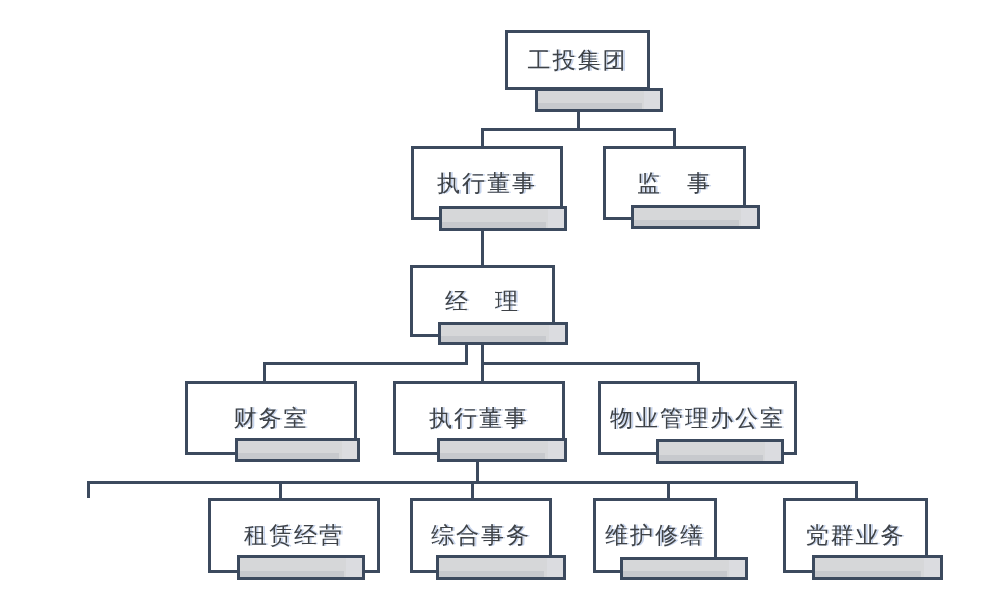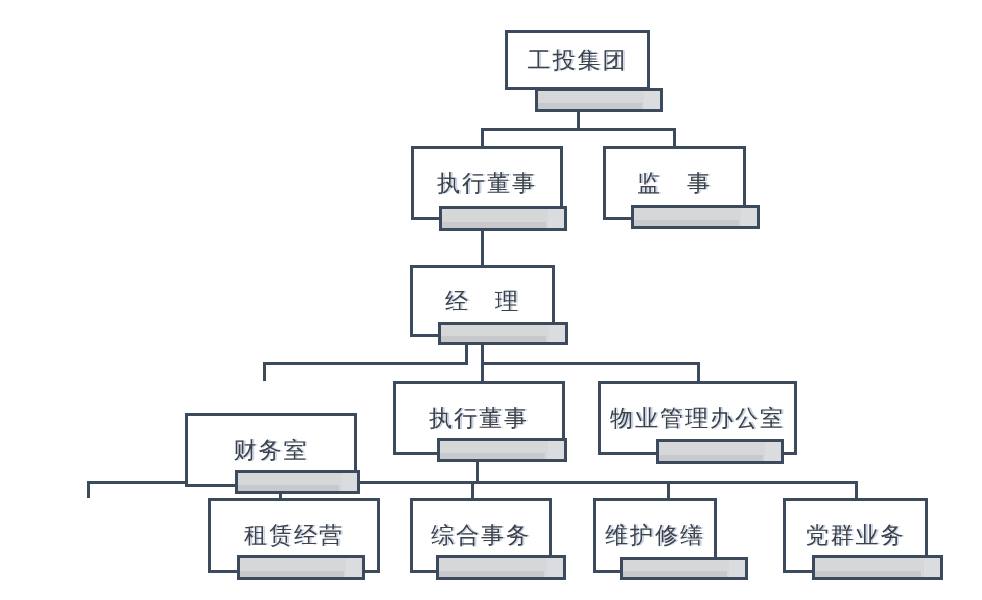--- a/index.html
+++ b/index.html
@@ -48,21 +48,21 @@
   }
   .bar::after{ 
     content:"";position:absolute;top:0;right:0;width:13%;height:100%;
     background:var(--bar-light);opacity:.85;
   }
   
   .n1 {left:505px;top:30px; width:145px;height:60px;}
   .n2 {left:411px;top:146px;width:152px;height:74px;}
   .n3 {left:603px;top:146px;width:143px;height:74px;}
   .n4 {left:410px;top:265px;width:145px;height:72px;}
-  .n5 {left:185px;top:381px;width:172px;height:74px;margin-top:32px;}
+  .n5 {left:185px;top:381px;width:172px;height:74px;}
   .n6 {left:393px;top:381px;width:172px;height:74px;}
   .n7 {left:598px;top:381px;width:199px;height:74px;}
   .n8 {left:17px; top:498px;width:143px;height:75px;}
   .n9 {left:208px;top:498px;width:172px;height:75px;}
   .n10{left:410px;top:498px;width:142px;height:75px;}
   .n11{left:593px;top:498px;width:124px;height:75px;}
   .n12{left:783px;top:498px;width:145px;height:75px;}
   
   .n1  .bar{left:30px;top:58px;width:128px;height:24px;}
   .n2  .bar{left:28px;top:60px;width:128px;height:25px;}

